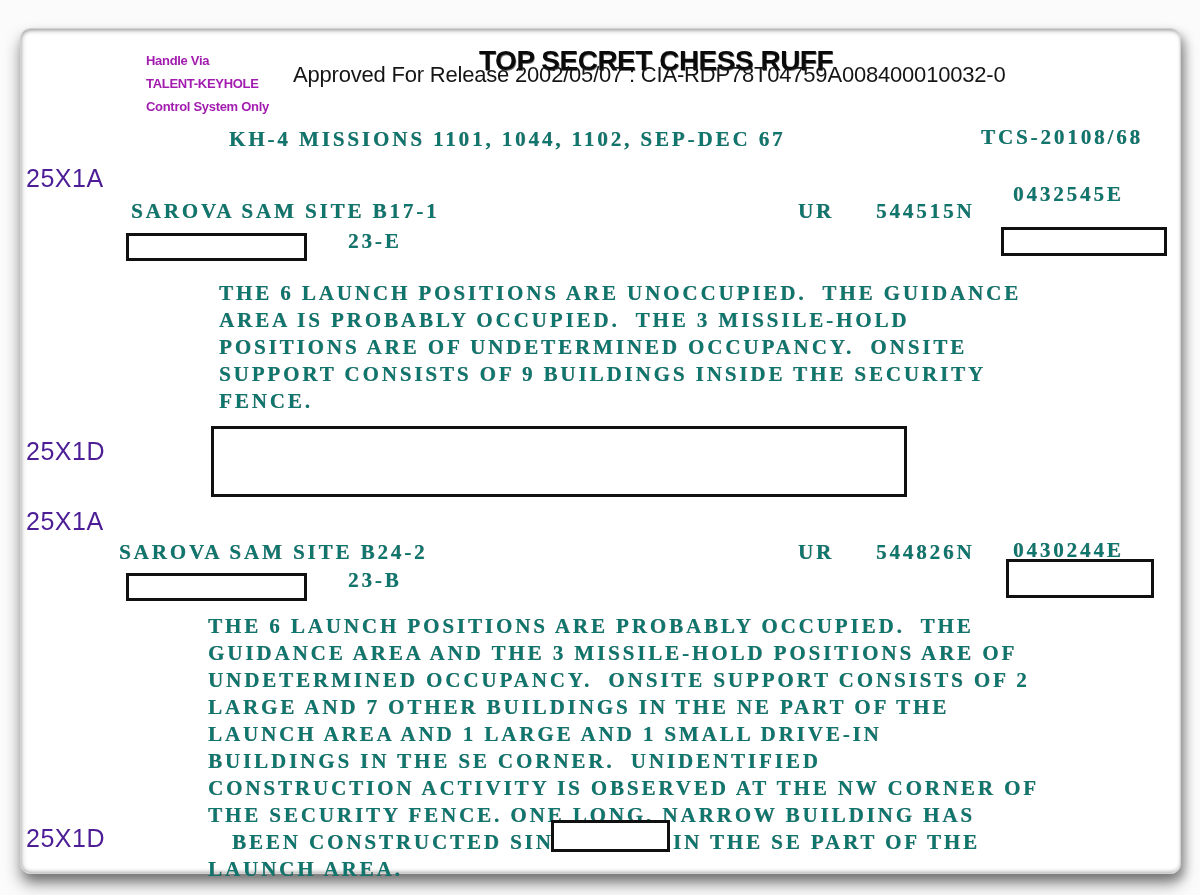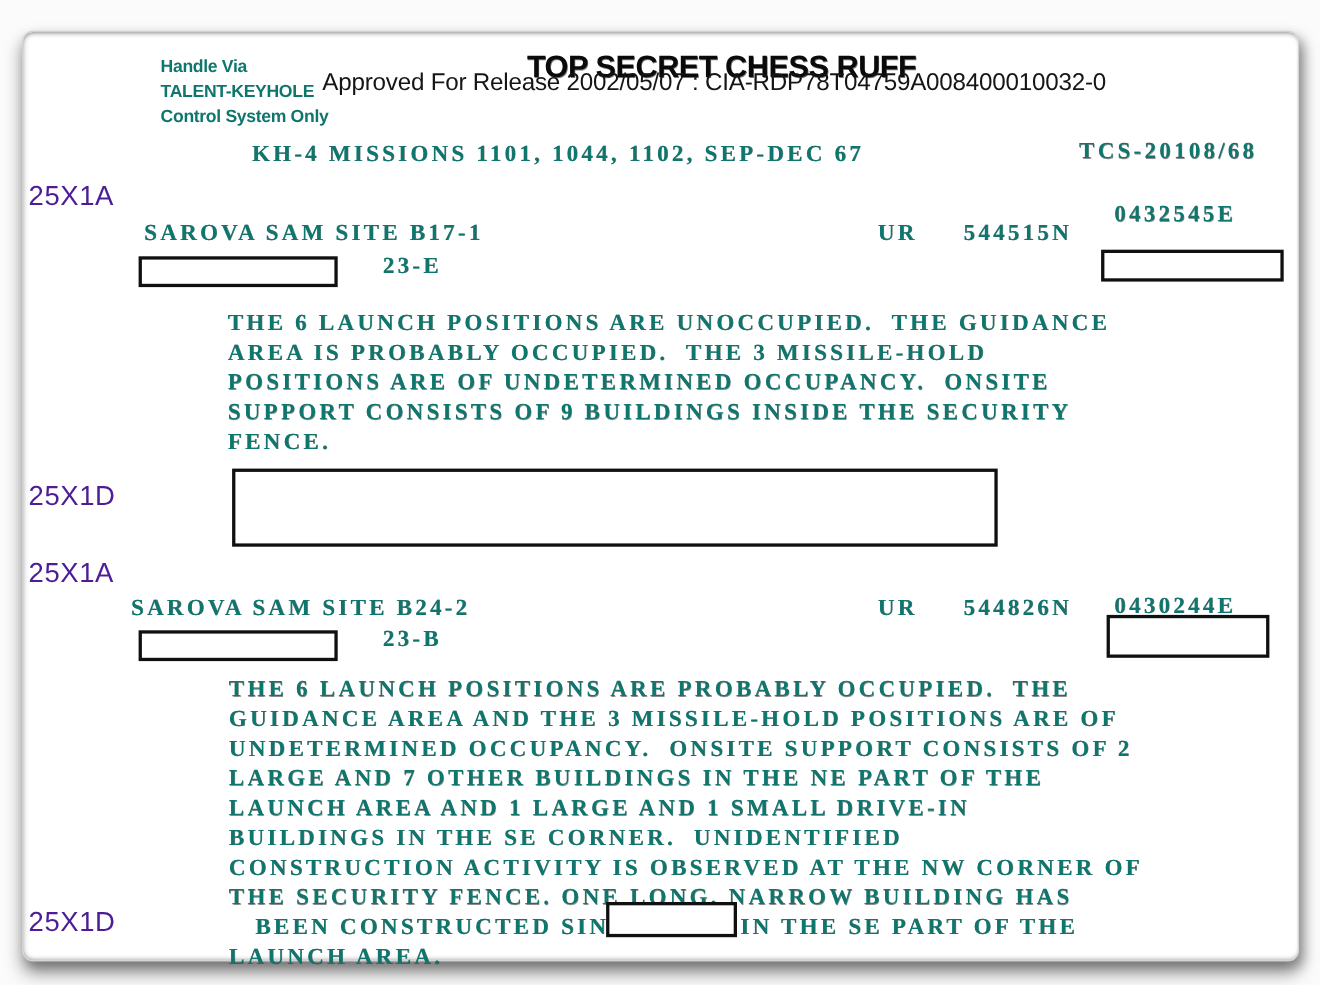--- a/index.html
+++ b/index.html
@@ -25,22 +25,22 @@
     font-family:Liberation Serif, serif;
     font-weight:700; font-size:21px; line-height:27px;
     letter-spacing:2.9px; color:#0f766e;
     white-space:pre;
     text-shadow:0.4px 0.4px 0 rgba(0,0,0,0.45);
   }
 
   
   .stamp-sans { font-family:"Liberation Sans",sans-serif; color:#111; }
 
-  .handling { left:125px; top:20px; font-weight:700; font-size:16px;
-              line-height:23px; letter-spacing:-0.3px; color:#0f766e; }
+  .handling { left:125px; top:20px; font-weight:700; font-size:13px;
+              line-height:23px; letter-spacing:-0.3px; color:#a21caf; }
 
   .release-stamp { left:272px; top:33px; font-weight:400; font-size:22px;
                    letter-spacing:-0.2px; color:#151515; white-space:nowrap; }
 
   .classification { left:458px; top:16px; font-weight:700; font-size:28px;
                     letter-spacing:-0.5px; color:#0a0a0a; white-space:nowrap;
                     text-shadow:0.6px 0.6px 0 rgba(0,0,0,0.55); }
 
   .margin-label { font-size:25px; font-weight:400; color:#4c1d95; letter-spacing:0.5px; }
 
@@ -50,21 +50,21 @@
   .tcs        { left:960px; top:95px; }
 
   .lbl-a1 { left:5px;  top:135px; }
   .s1-name  { left:110px; top:169px; }
   .s1-desig { left:327px; top:199px; }
   .s1-ur    { left:777px; top:169px; }
   .s1-lat   { left:855px; top:169px; }
   .s1-lon   { left:992px; top:152px; }
   .s1-box-left  { left:105px; top:204px; width:181px; height:28px; }
   .s1-box-right { left:980px; top:198px; width:166px; height:29px; }
-  .s1-desc  { left:186px; top:251px; }
+  .s1-desc  { left:198px; top:251px; }
 
   .lbl-d1 { left:5px; top:408px; }
   .big-box { left:190px; top:397px; width:696px; height:71px; }
 
   .lbl-a2 { left:5px; top:478px; }
   .s2-name  { left:98px; top:510px;text-align:right; }
   .s2-desig { left:327px; top:538px; }
   .s2-ur    { left:777px; top:510px; }
   .s2-lat   { left:855px; top:510px; }
   .s2-lon   { left:992px; top:508px; }

